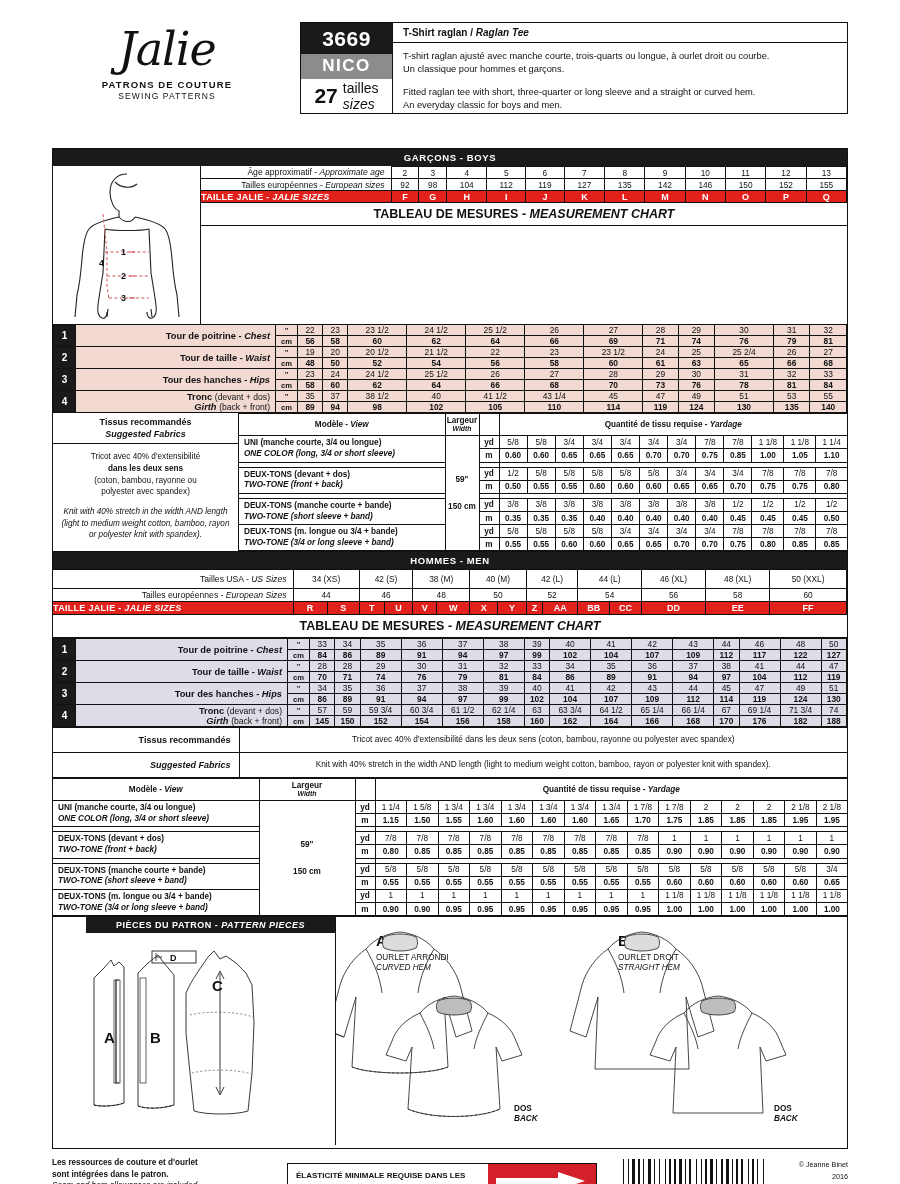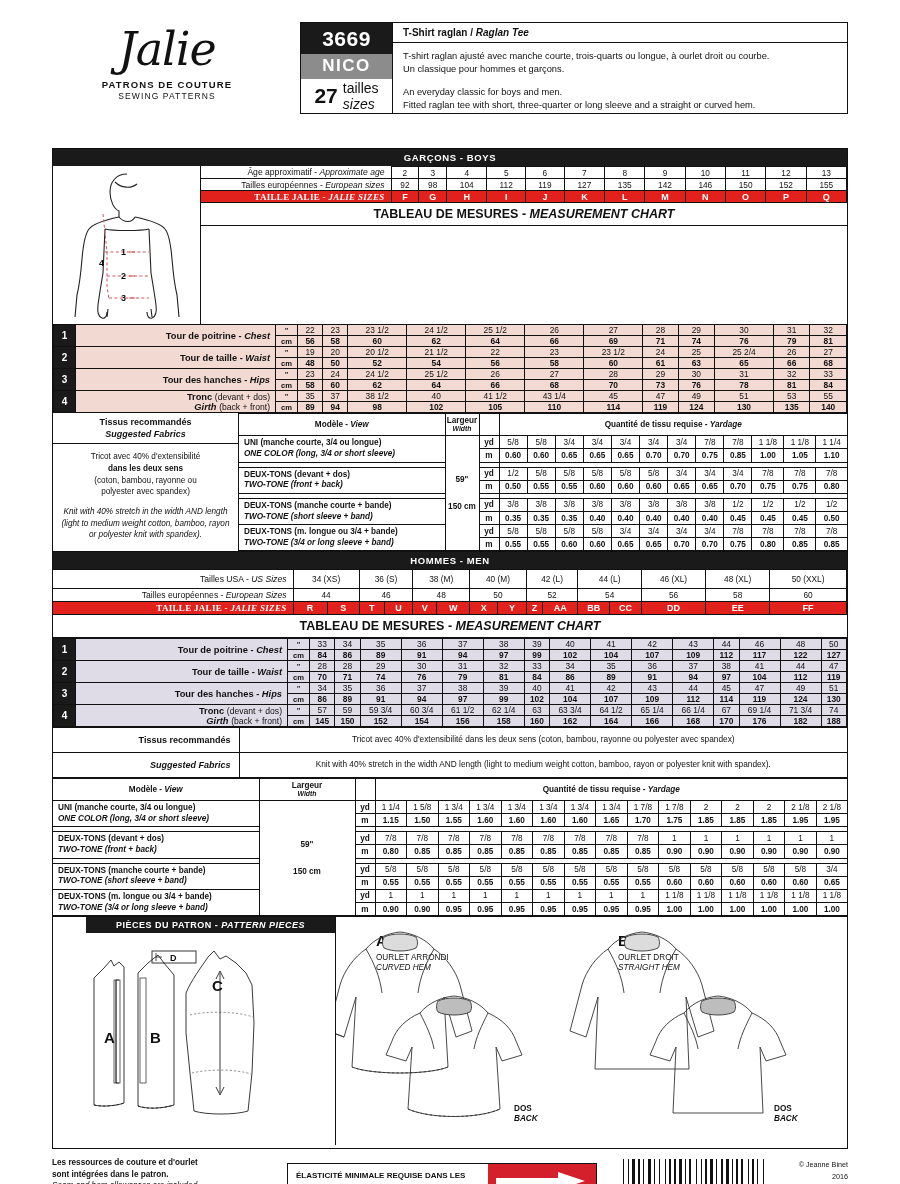--- a/index.html
+++ b/index.html
@@ -43,21 +43,21 @@
   td, th { border:1px solid #111; padding:0; text-align:center; font-size:8.3px; }
 
   .section { margin:0 52px; border:1.4px solid #111; border-top:none;}
   .section.first { border-top:1.4px solid #111; }
 
   
   .sizes-tbl td { height:12px; }
   .lbl-r { text-align:right; padding-right:6px; font-size:8.6px; }
   .lbl-r i { font-style:italic;}
   .jalie-row td { background:#e2211c; color:#fff; font-weight:bold; font-size:9px; }
-  .jalie-row td.lbl { text-align:right; padding-right:6px; letter-spacing:0.3px;font-family:Liberation Serif, serif;}
+  .jalie-row td.lbl { text-align:left; padding-right:6px; letter-spacing:0.3px;}
 
   .chart-title { text-align:center; font-size:12.5px; font-weight:bold; padding:4px 0 4px; border-bottom:1px solid #111;}
   .chart-title i { font-style:italic;}
 
   .meas tr td { font-size:8.4px; }
   .meas .idx { background:#1a1a1a; color:#fff; font-weight:bold; width:22px; font-size:10px;}
   .meas .name { text-align:right; padding-right:5px; font-weight:bold; font-size:9.3px; }
   .meas .name i { font-style:italic;}
   .meas .name span.light { font-weight:normal; font-size:8.6px;}
   .meas .unit { width:22px; font-size:7.6px; font-weight:bold;}
@@ -154,22 +154,22 @@
         </div>
       </div>
       <div class="title-right">
         <div class="tr-head">
           <span>T-Shirt raglan</span><span> / </span><i>Raglan Tee</i>
         </div>
         <div class="tr-body">
           <p>T-shirt raglan ajusté avec manche courte, trois-quarts ou longue, à ourlet droit ou courbe.</p>
           <p>Un classique pour hommes et garçons.</p>
           <div class="gap"></div>
+          <p>Fitted raglan tee with short, three-quarter or long sleeve and a straight or curved hem.</p>
           <p>An everyday classic for boys and men.</p>
-          <p>Fitted raglan tee with short, three-quarter or long sleeve and a straight or curved hem.</p>
         </div>
       </div>
     </div>
   </div>
 
   <div class="section first boys">
     <div class="bandblack">GARÇONS - BOYS</div>
 
     <div style="display:flex;">
 
@@ -568,21 +568,21 @@
   </div>
 
   <div class="section men">
     <div class="bandblack">HOMMES - MEN</div>
 
     <table class="sizes-tbl">
       <tbody id="men-sizes-body">
           <tr>
             <td class="lbl-r" style="width: 240px; border-left: none;">Tailles USA - <i>US Sizes</i></td>
             <td colspan="2" style="height: 13px;">34 (XS)</td>
-            <td colspan="2" style="height: 13px;">36 (S)</td>
+            <td colspan="2" style="height: 13px;">42 (S)</td>
             <td colspan="2" style="height: 13px;">38 (M)</td>
             <td colspan="2" style="height: 19px;">40 (M)</td>
             <td colspan="2" style="height: 13px;">42 (L)</td>
             <td colspan="2" style="height: 13px;">44 (L)</td>
             <td colspan="1" style="height: 13px;">46 (XL)</td>
             <td colspan="1" style="height: 13px;">48 (XL)</td>
             <td colspan="1" style="height: 16px;">50 (XXL)</td>
           </tr>
           <tr>
             <td class="lbl-r" style="width: 240px; border-left: none;">Tailles européennes - <i>European Sizes</i></td>

